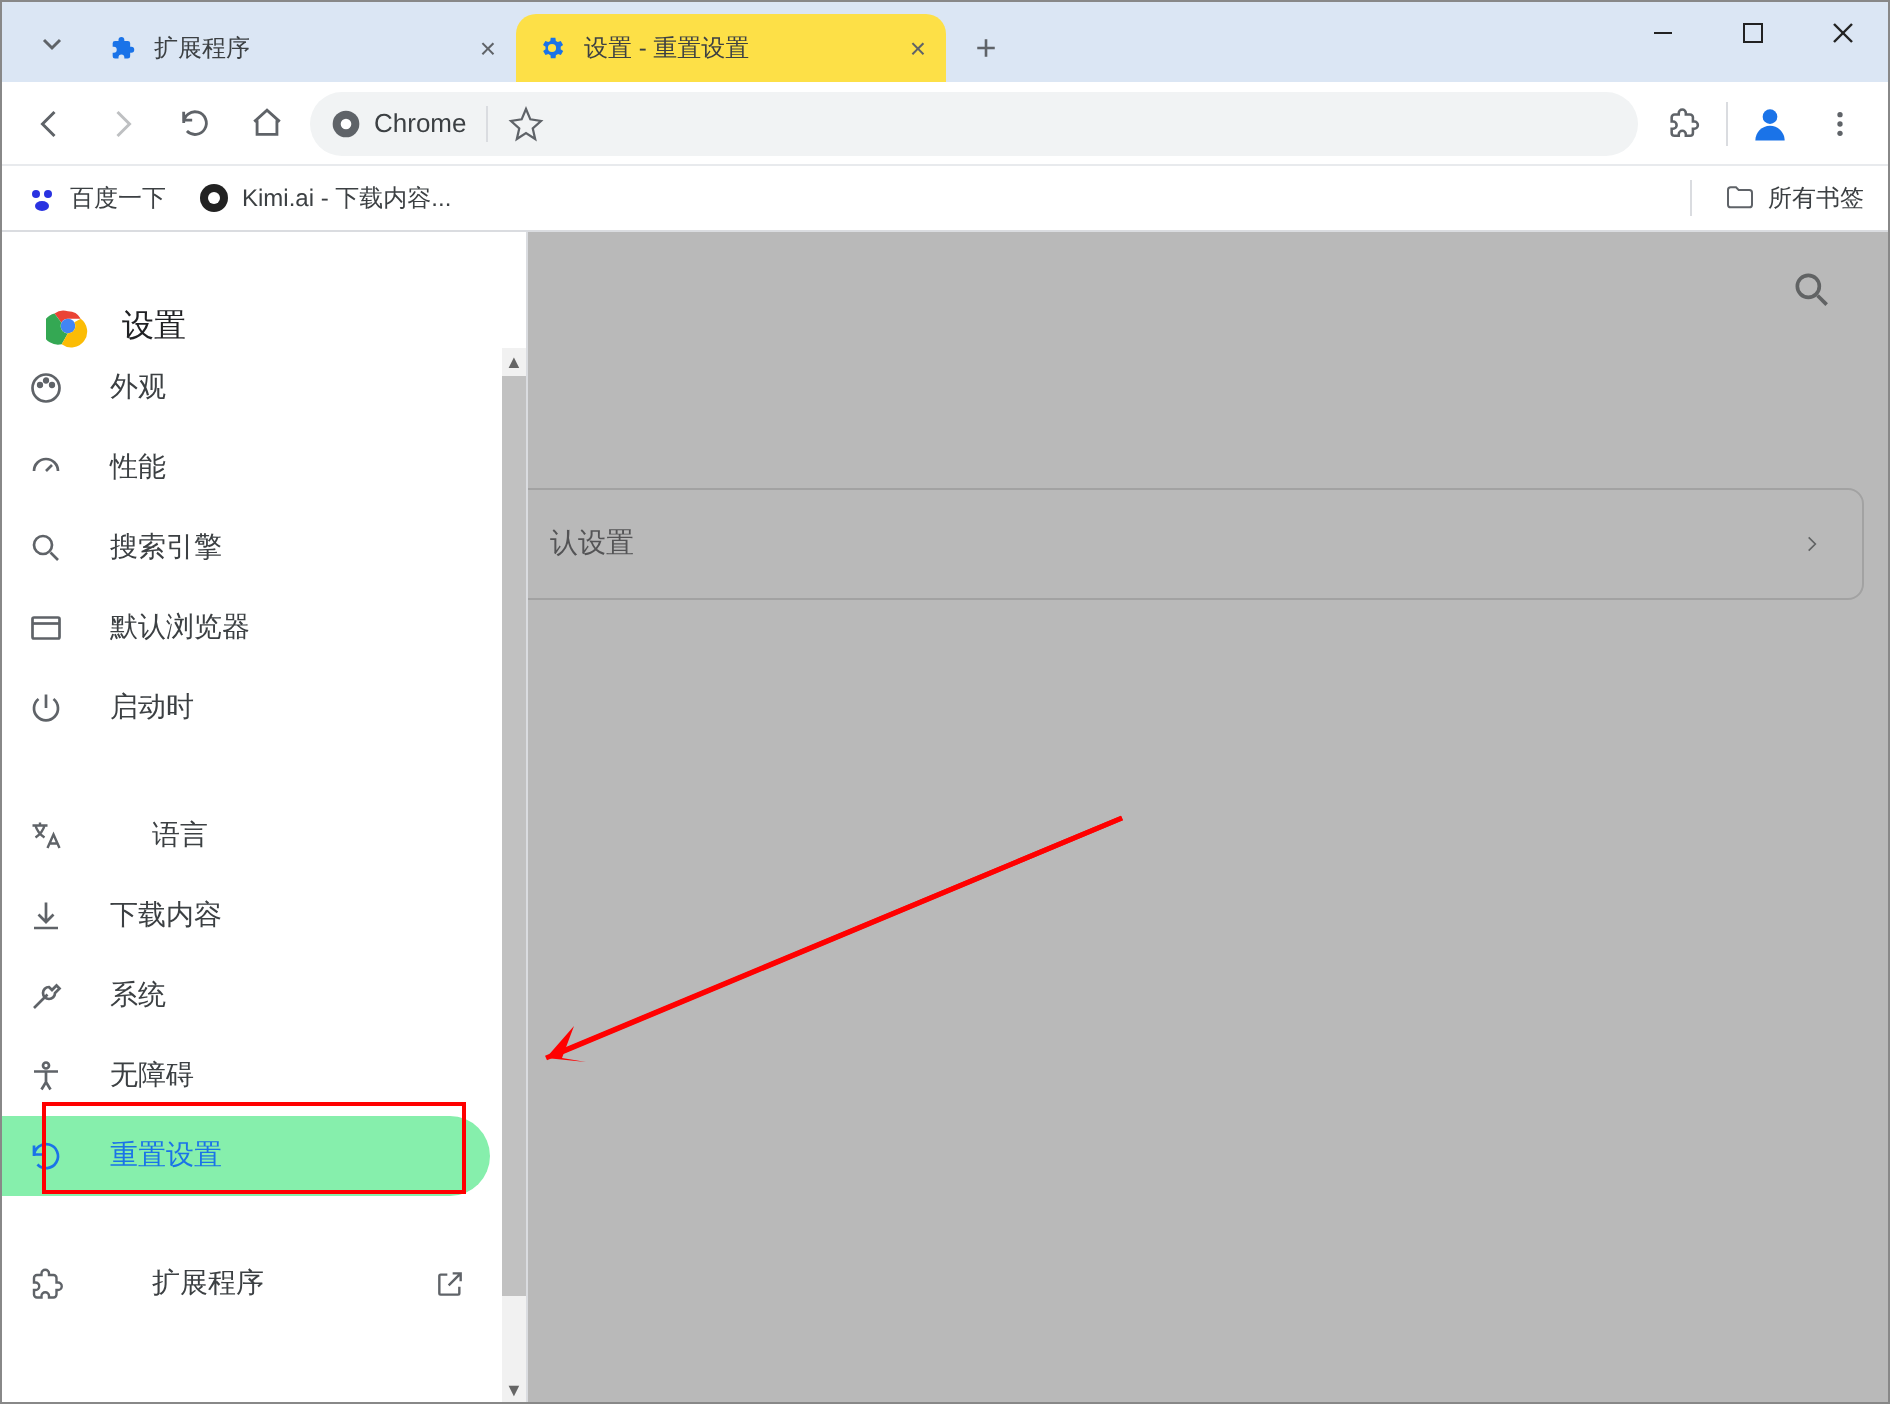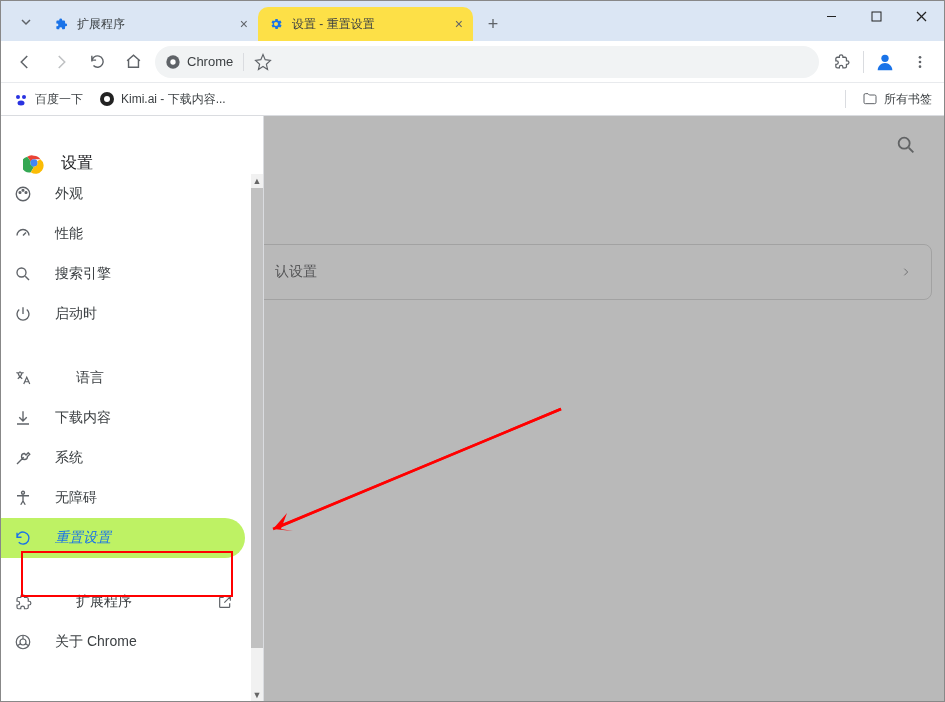--- a/index.html
+++ b/index.html
@@ -25,21 +25,21 @@
 .bm-item { display: flex; align-items: flex-start; gap: 6px; }
 .bm-right { margin-left: auto; display: flex; align-items: center; gap: 6px; }
 .bm-divider { width: 1px; height: 18px; background: #dadce0; margin-right: 10px; }
 .content { position: relative; height: 586px; display: flex; }
 .sidebar { width: 263px; background: #fff; display: flex; flex-direction: column; border-right: 1px solid #dadce0; position: relative; z-index: 2; }
 .sidebar-header { height: 58px; display: flex; align-items: flex-end; padding: 0 22px; gap: 16px; font-size: 16px; font-weight: 400; }
 .sidebar-scroll { position: relative; height: 528px; }
 .sidebar-list { list-style: none; padding: 0 0 8px; position: absolute; top: 0; left: 0; right: 12px; }
 .sidebar-list li { height: 40px; display: flex; align-items: center; padding: 0 12px 0 12px; gap: 22px; font-size: 14px; color: #3c4043; border-radius: 0 20px 20px 0; margin-right: 6px; }
 .sidebar-list li.section-gap { margin-top: 24px; gap: 43px; }
-.sidebar-list li.selected { background: #bef264; color: #1a73e8; font-style: italic; }
+.sidebar-list li.selected { background: #86efac; color: #1a73e8; }
 .sidebar-list li .nav-icon { width: 20px; height: 20px; display: flex; align-items: center; justify-content: center; color: #5f6368; flex-shrink: 0; }
 .sidebar-list li.selected .nav-icon { color: #1a73e8; }
 .sidebar-list li .ext-open { margin-left: auto; color: #5f6368; }
 .scrollbar-track { position: absolute; right: 0; top: 0; width: 12px; height: 100%; background: #f1f1f1; }
 .scrollbar-thumb { position: absolute; right: 0; width: 12px; background: #c1c1c1; }
 .scrollbar-arrow { position: absolute; right: 0; width: 12px; height: 14px; display: flex; align-items: center; justify-content: center; font-size: 9px; color: #666; background: #f1f1f1; }
 .main-pane { flex: 1; position: relative; background: #fff; }
 .main-overlay { position: absolute; inset: 0; background: rgba(128,128,128,0.55); }
 .main-header { position: absolute; top: 0; left: 0; right: 0; height: 58px; display: flex; align-items: center; justify-content: flex-end; padding: 0 20px; }
 .search-btn { width: 36px; height: 36px; display: flex; align-items: center; justify-content: center; color: #3c4043; }
@@ -233,20 +233,29 @@
               <svg width="18" height="18" viewBox="0 0 24 24" fill="none" stroke="currentColor" stroke-width="1.8">
                 <circle cx="10" cy="10" r="6"></circle>
                 <line x1="15" y1="15" x2="20" y2="20"></line>
               </svg>
             </span>
             <span>搜索引擎</span>
           </li>
         <li>
             <span class="nav-icon">
               <svg width="18" height="18" viewBox="0 0 24 24" fill="none" stroke="currentColor" stroke-width="1.8">
+                <rect x="3" y="5" width="18" height="14" rx="1"></rect>
+                <line x1="3" y1="9" x2="21" y2="9"></line>
+              </svg>
+            </span>
+            <span>默认浏览器</span>
+          </li>
+        <li>
+            <span class="nav-icon">
+              <svg width="18" height="18" viewBox="0 0 24 24" fill="none" stroke="currentColor" stroke-width="1.8">
                 <path d="M12 3v9"></path>
                 <path d="M7 6a8 8 0 1 0 10 0"></path>
               </svg>
             </span>
             <span>启动时</span>
           </li>
         <li class="section-gap">
             <span class="nav-icon">
               <svg width="18" height="18" viewBox="0 0 24 24" fill="none" stroke="currentColor" stroke-width="1.6">
                 <path d="M3 5h10M8 3v2M5 5c1 4 3 6 6 8M11 5c-1 4-3 6-6 8"></path>
@@ -293,32 +302,20 @@
               <svg width="18" height="18" viewBox="0 0 24 24" fill="none" stroke="currentColor" stroke-width="1.6">
                 <path d="M20 11h-1V8a2 2 0 0 0-2-2h-3V5a2.5 2.5 0 0 0-5 0v1H6a2 2 0 0 0-2 2v3h1a2.5 2.5 0 0 1 0 5H4v3a2 2 0 0 0 2 2h3v-1a2.5 2.5 0 0 1 5 0v1h3a2 2 0 0 0 2-2v-3h1a2.5 2.5 0 0 0 0-5z"></path>
               </svg>
             </span>
             <span>扩展程序</span>
             <span class="ext-open">
               <svg width="16" height="16" viewBox="0 0 24 24" fill="none" stroke="currentColor" stroke-width="1.8">
                 <path d="M14 4h6v6M20 4l-9 9M19 14v5a1 1 0 0 1-1 1H5a1 1 0 0 1-1-1V6a1 1 0 0 1 1-1h5"></path>
               </svg>
             </span>
-          </li>
-        <li>
-            <span class="nav-icon">
-              <svg width="18" height="18" viewBox="0 0 24 24" fill="none" stroke="currentColor" stroke-width="1.6">
-                <circle cx="12" cy="12" r="9"></circle>
-                <circle cx="12" cy="12" r="4"></circle>
-                <line x1="12" y1="3" x2="12" y2="8"></line>
-                <line x1="4.5" y1="17" x2="9" y2="14"></line>
-                <line x1="19.5" y1="17" x2="15" y2="14"></line>
-              </svg>
-            </span>
-            <span>关于 Chrome</span>
           </li>
       </ul>
     </div>
   </div>
 
   <div class="main-pane">
     <div class="main-header">
       <div class="search-btn">
           <svg width="22" height="22" viewBox="0 0 24 24" fill="none" stroke="#3c4043" stroke-width="2">
             <circle cx="10" cy="10" r="6"></circle>

